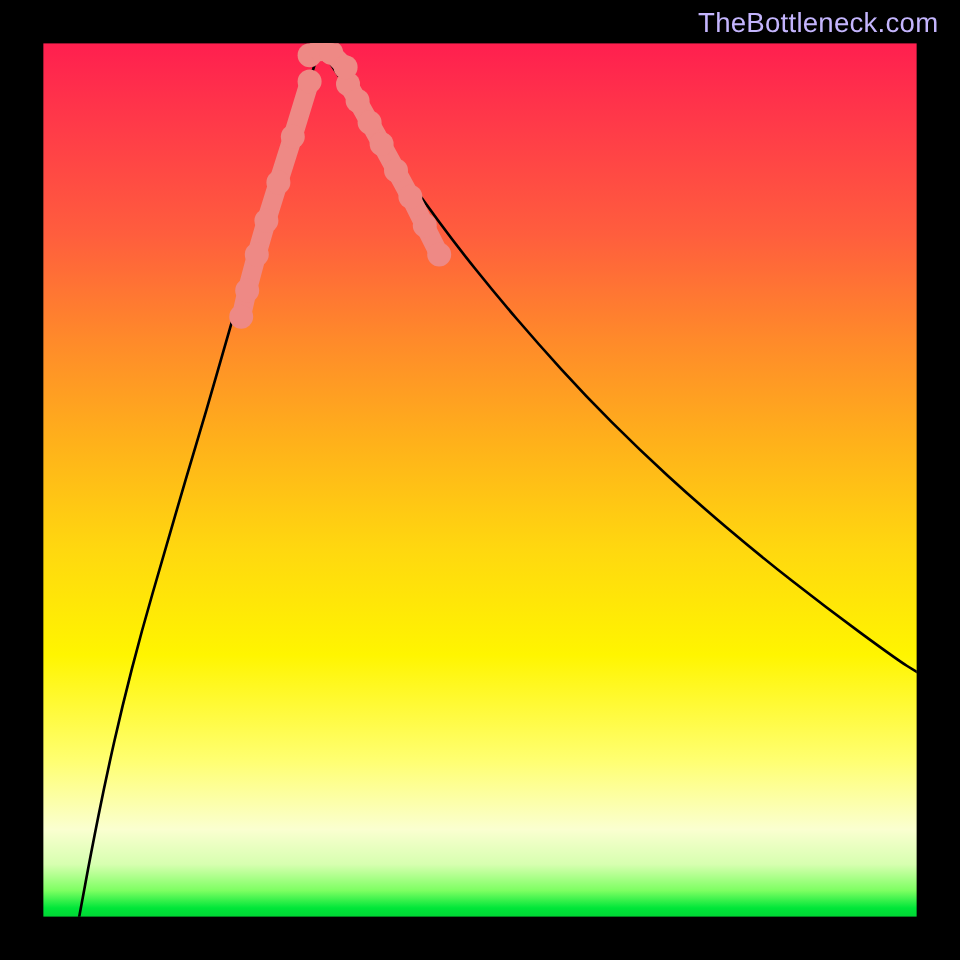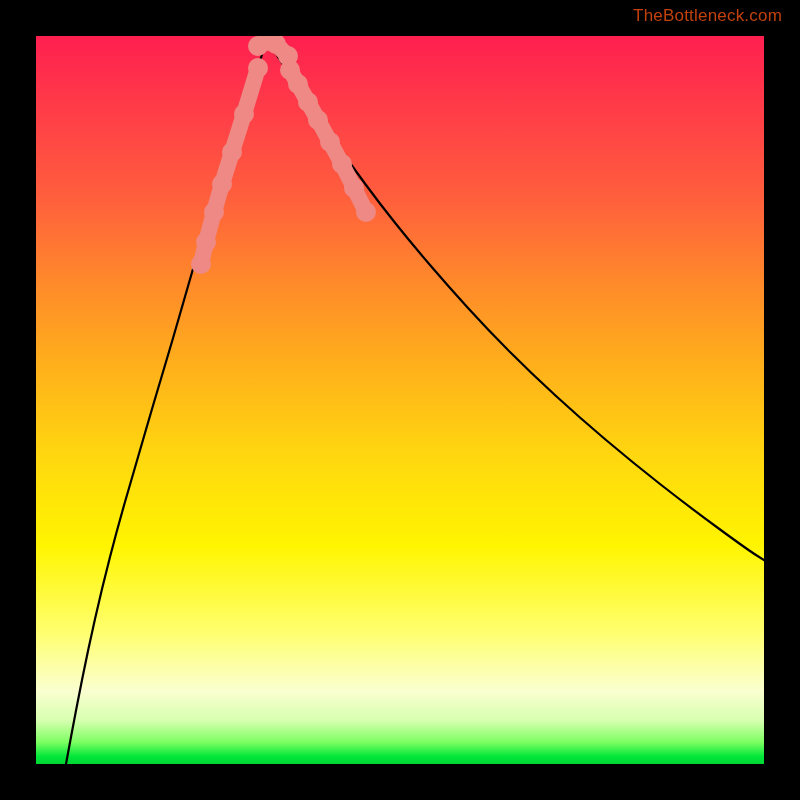--- a/index.html
+++ b/index.html
@@ -43,22 +43,22 @@
       #d7ffb0 94%,
       #7dff62 97%,
       #00e639 99%,
       #00d634 100%
     );
   }
   .watermark {
     position: absolute;
     top: 6px;
     right: 18px;
-    color: #c2410c;
-    font-size: 17px;
+    color: #c4b5fd;
+    font-size: 23px;
     font-weight: 500;
     letter-spacing: 0.2px;
     user-select: none;
   }
   svg.curves {
     position: absolute;
     inset: 0;
     width: 100%;
     height: 100%;
     overflow: visible;

